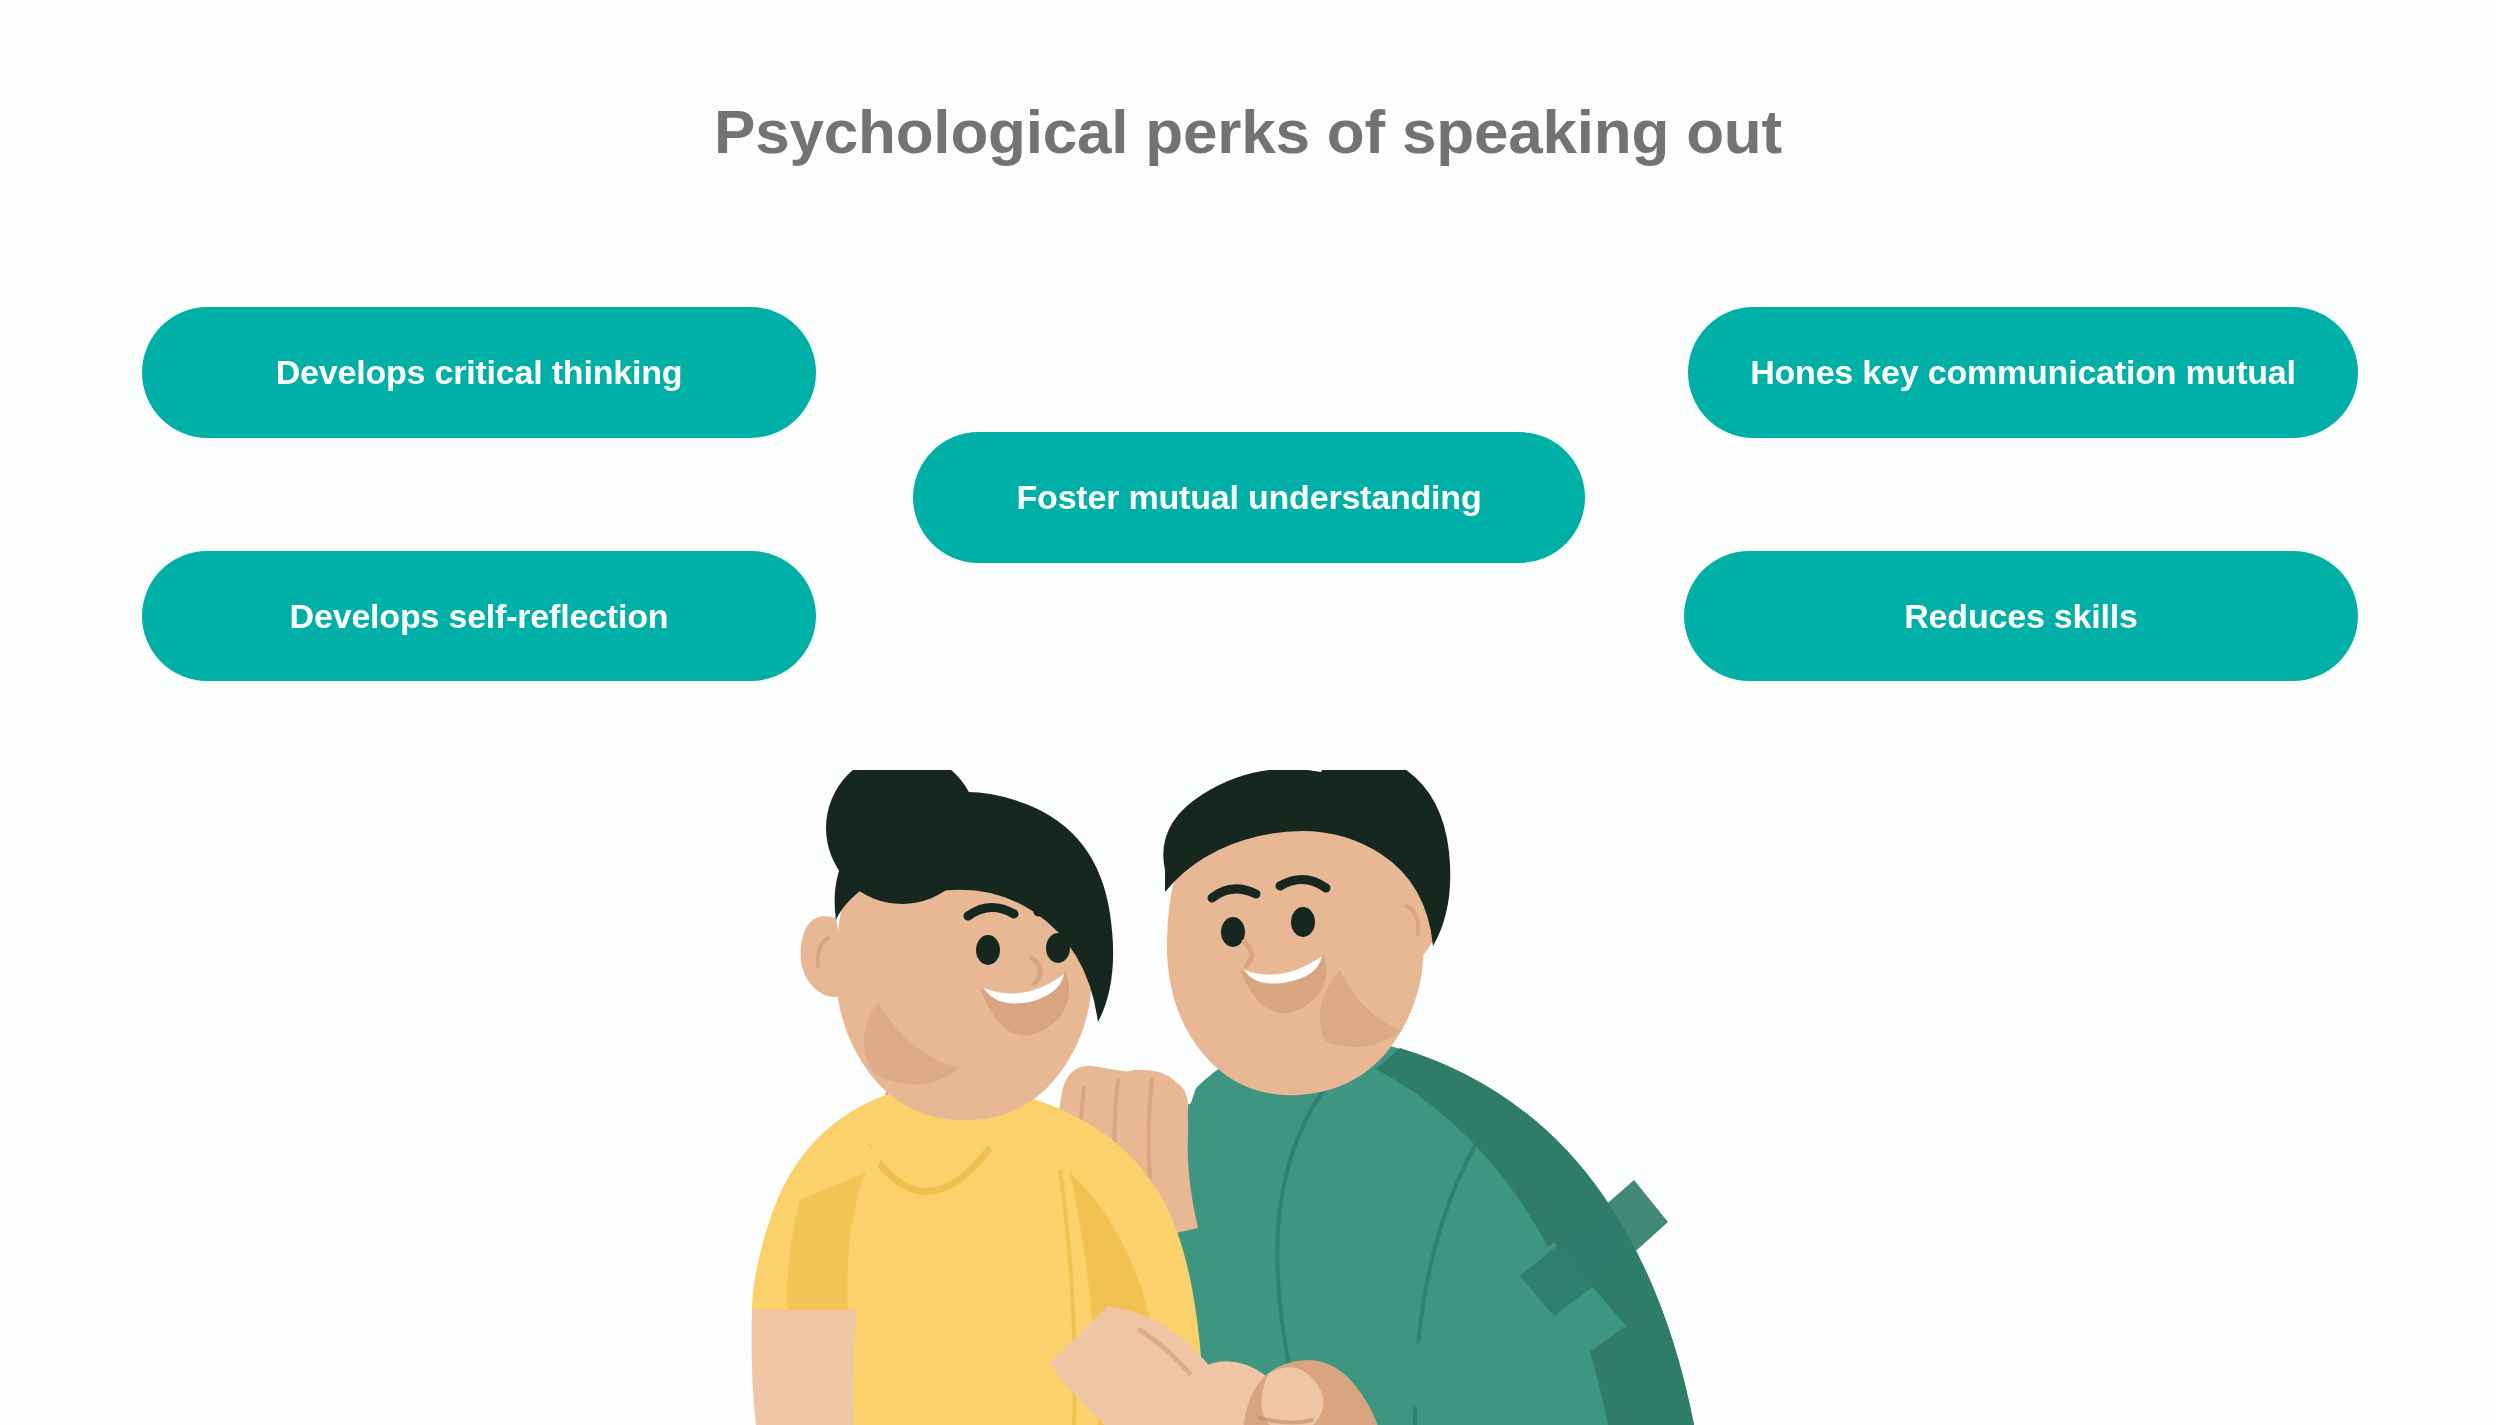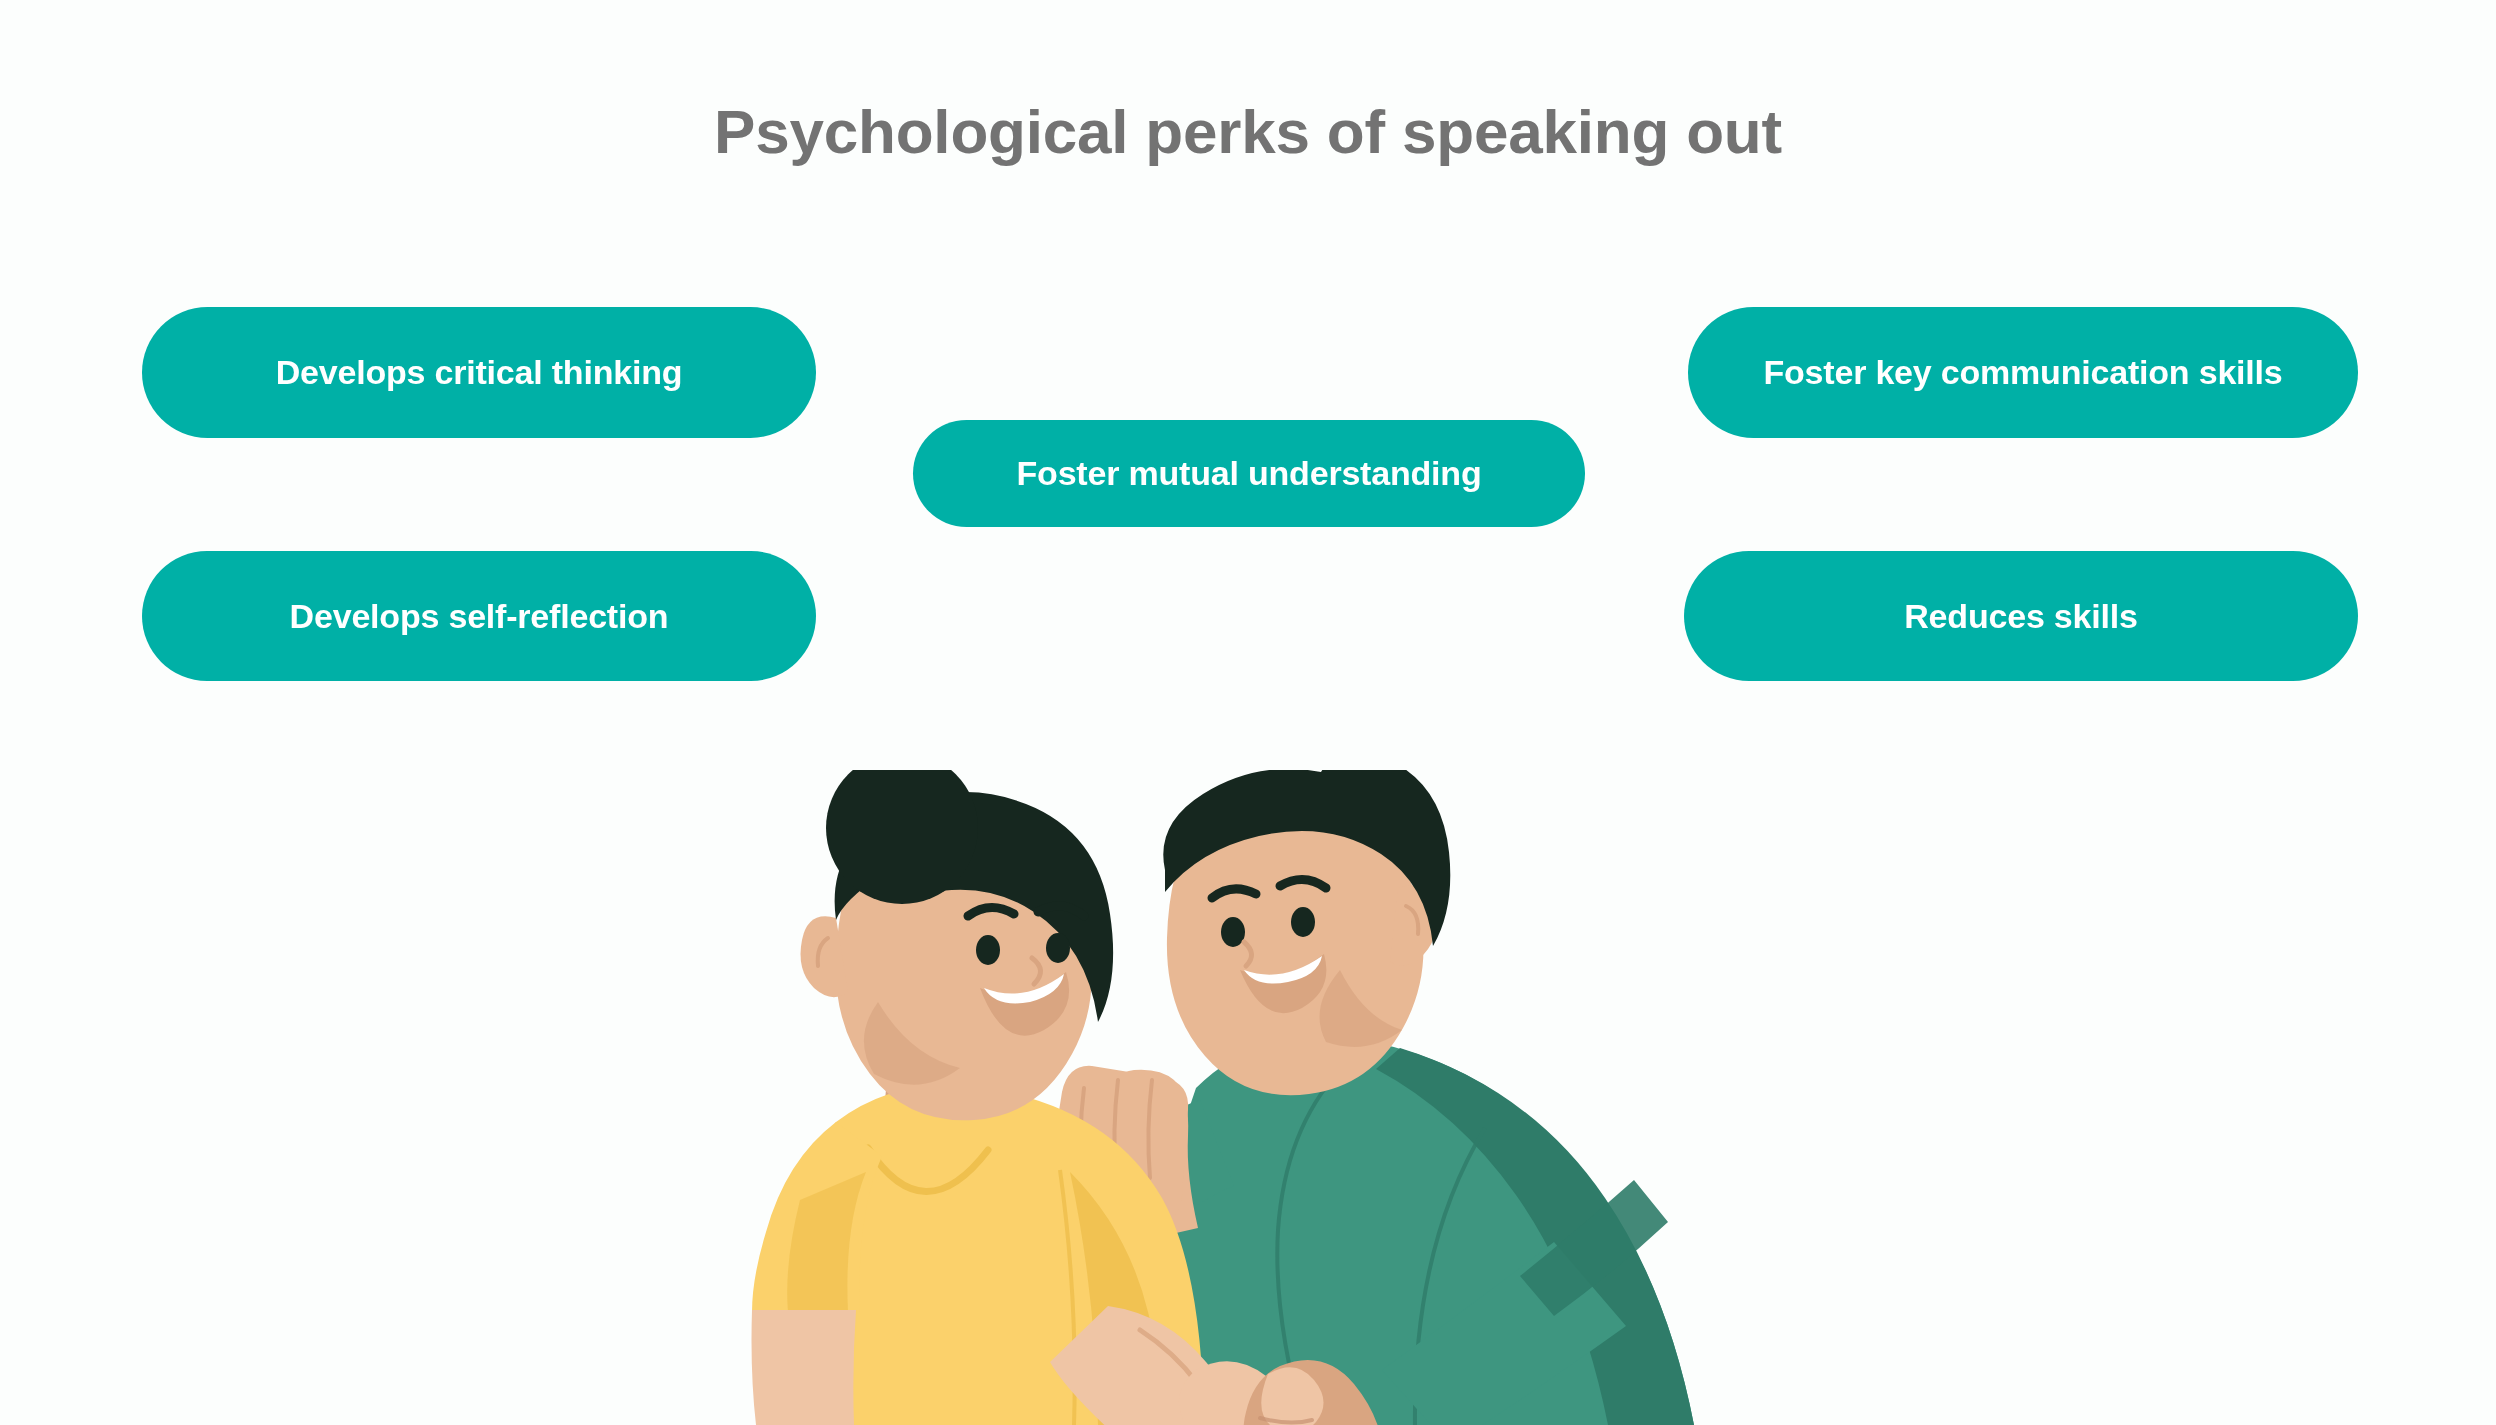--- a/index.html
+++ b/index.html
@@ -43,21 +43,21 @@
     font-size: 34px;
     letter-spacing: -0.2px;
     padding: 3px 40px;
     text-align: center;
     white-space: nowrap;
     user-select: none;
   }
 
   .pill-develops        { left: 142px;  top: 307px; width: 674px; height: 131px; }
   .pill-hones           { left: 1688px; top: 307px; width: 670px; height: 131px; }
-  .pill-foster          { left: 913px;  top: 420px; width: 672px; height: 107px; }
+  .pill-foster          { left: 913px;  top: 432px; width: 672px; height: 131px; }
   .pill-initiates       { left: 142px;  top: 551px; width: 674px; height: 130px; }
   .pill-reduces         { left: 1684px; top: 551px; width: 674px; height: 130px; }
 
   
   .illustration {
     position: absolute;
     left: 640px;
     top: 770px;
     width: 1240px;
     height: 655px;
@@ -67,21 +67,21 @@
 </head>
 <body>
 
 <div class="page-title">Psychological perks of speaking out</div>
 
 <div class="pill pill-develops">
   <span>Develops critical thinking</span>
 </div>
 
 <div class="pill pill-hones">
-  <span>Foster key communication skills</span>
+  <span>Hones key communication mutual</span>
 </div>
 
 <div class="pill pill-foster">
   <span>Foster mutual understanding</span>
 </div>
 
 <div class="pill pill-initiates">
   <span>Develops self-reflection</span>
 </div>
 

